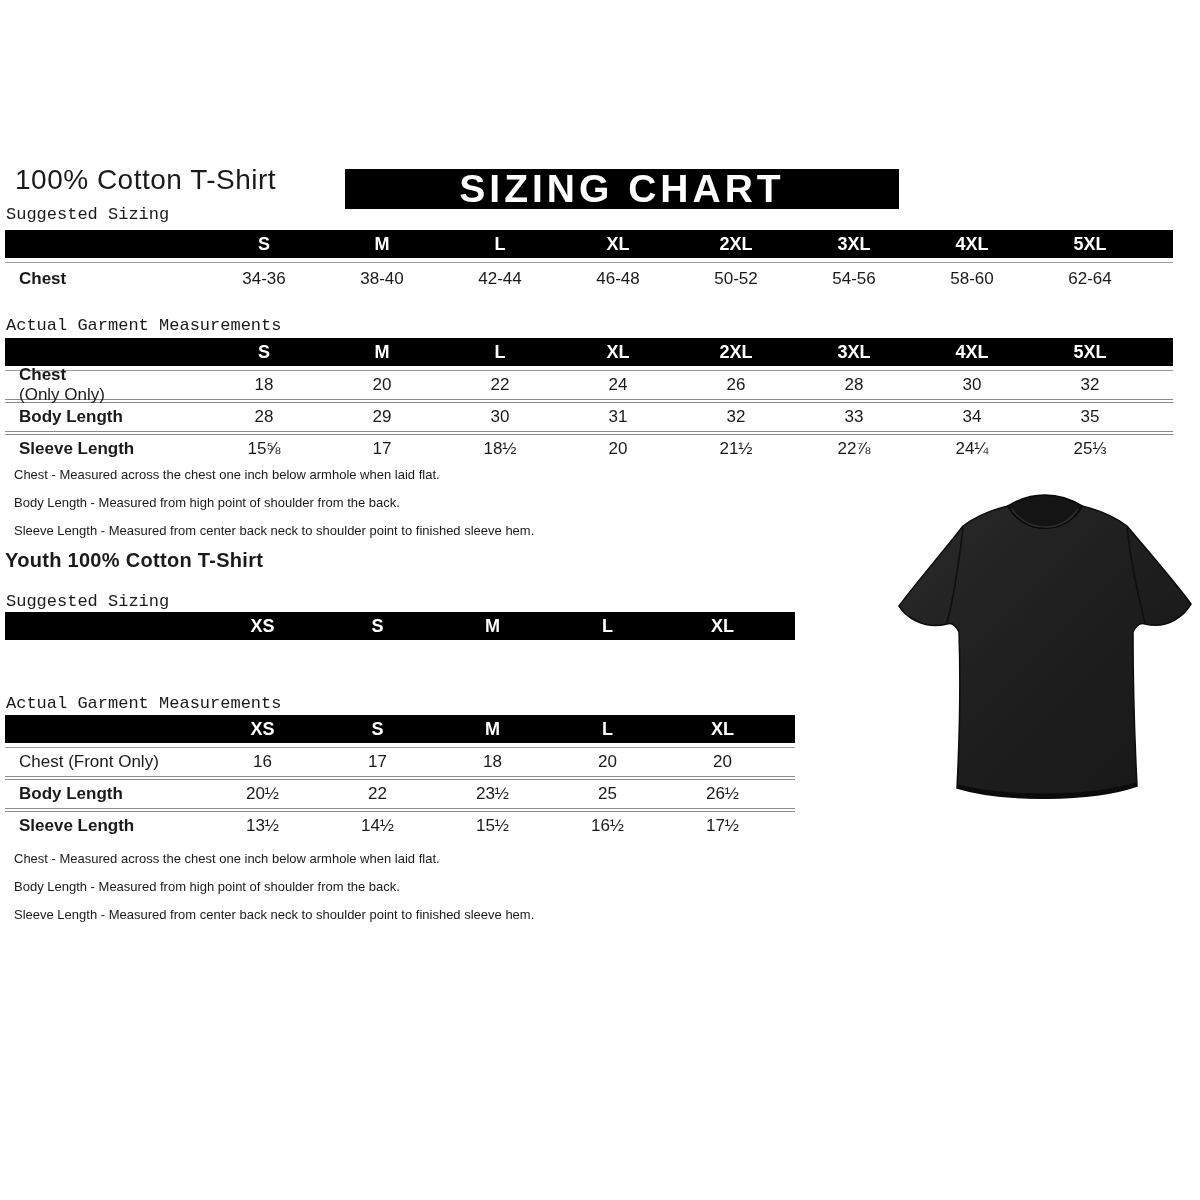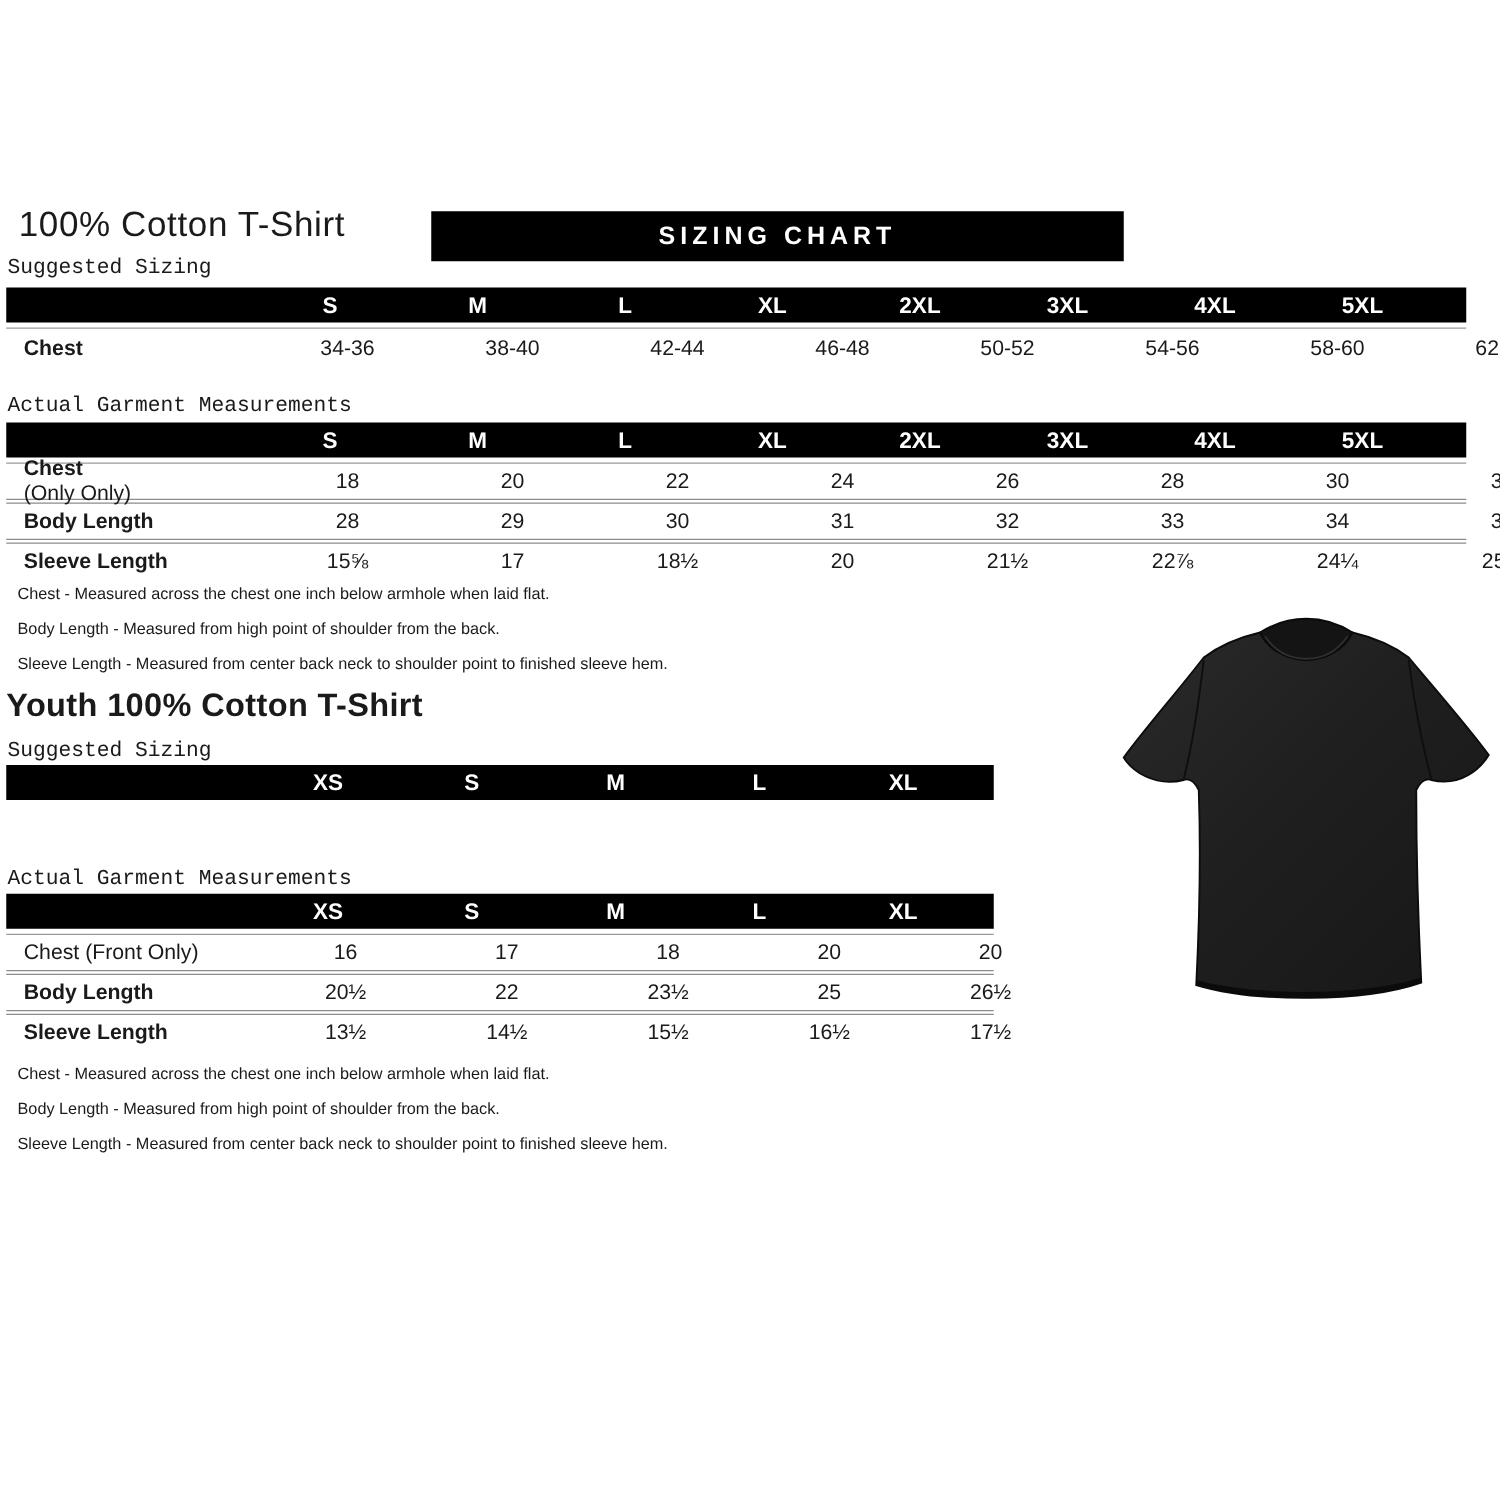--- a/index.html
+++ b/index.html
@@ -7,33 +7,33 @@
     width:1200px;height:1200px;background:#ffffff;
     font-family:"Liberation Sans", sans-serif;color:#1a1a1a;
     position:relative;overflow:hidden;
   }
   .abs{position:absolute;}
 
   
   .page-title{font-size:28px;font-weight:400;letter-spacing:0.5px;}
   .banner{
     background:#000;color:#fff;width:554px;height:40px;line-height:40px;
-    text-align:center;font-size:20px;font-weight:800;letter-spacing:4px;
+    text-align:center;font-size:39px;font-weight:800;letter-spacing:4px;
   }
   .section-label{font-size:17px;font-weight:400;font-family:Liberation Mono, monospace;}
-  .youth-title{font-size:26px;font-weight:700;letter-spacing:0.3px;}
+  .youth-title{font-size:20px;font-weight:700;letter-spacing:0.3px;}
 
   
   .sztable{font-size:17px;}
   .sztable.adult{width:1168px;}
   .sztable.youth{width:790px;}
   .adult .grid-row{display:grid;grid-template-columns:200px repeat(8,118px) 1fr;align-items:center;}
   .youth .grid-row{display:grid;grid-template-columns:200px repeat(5,115px) 1fr;align-items:center;}
   .hdr{background:#000;color:#fff;height:28px;font-weight:700;font-size:18px;margin-bottom:4px;}
-  .tbody .row{height:28px;gap:14px;}
+  .tbody .row{height:28px;}
   .suggested .tbody .row{height:31px;}
   .tbody .row:first-child{border-top:1px solid #9a9a9a;}
   .measure .tbody .row + .row{border-top:4px double #8c8c8c;}
   .c{text-align:center;overflow:hidden;white-space:nowrap;}
   .c.label{text-align:left;padding-left:14px;}
   .rlabel{font-weight:700;}
   .rsuffix{font-weight:400;}
 
   
   .notes{font-size:13px;line-height:28px;}

